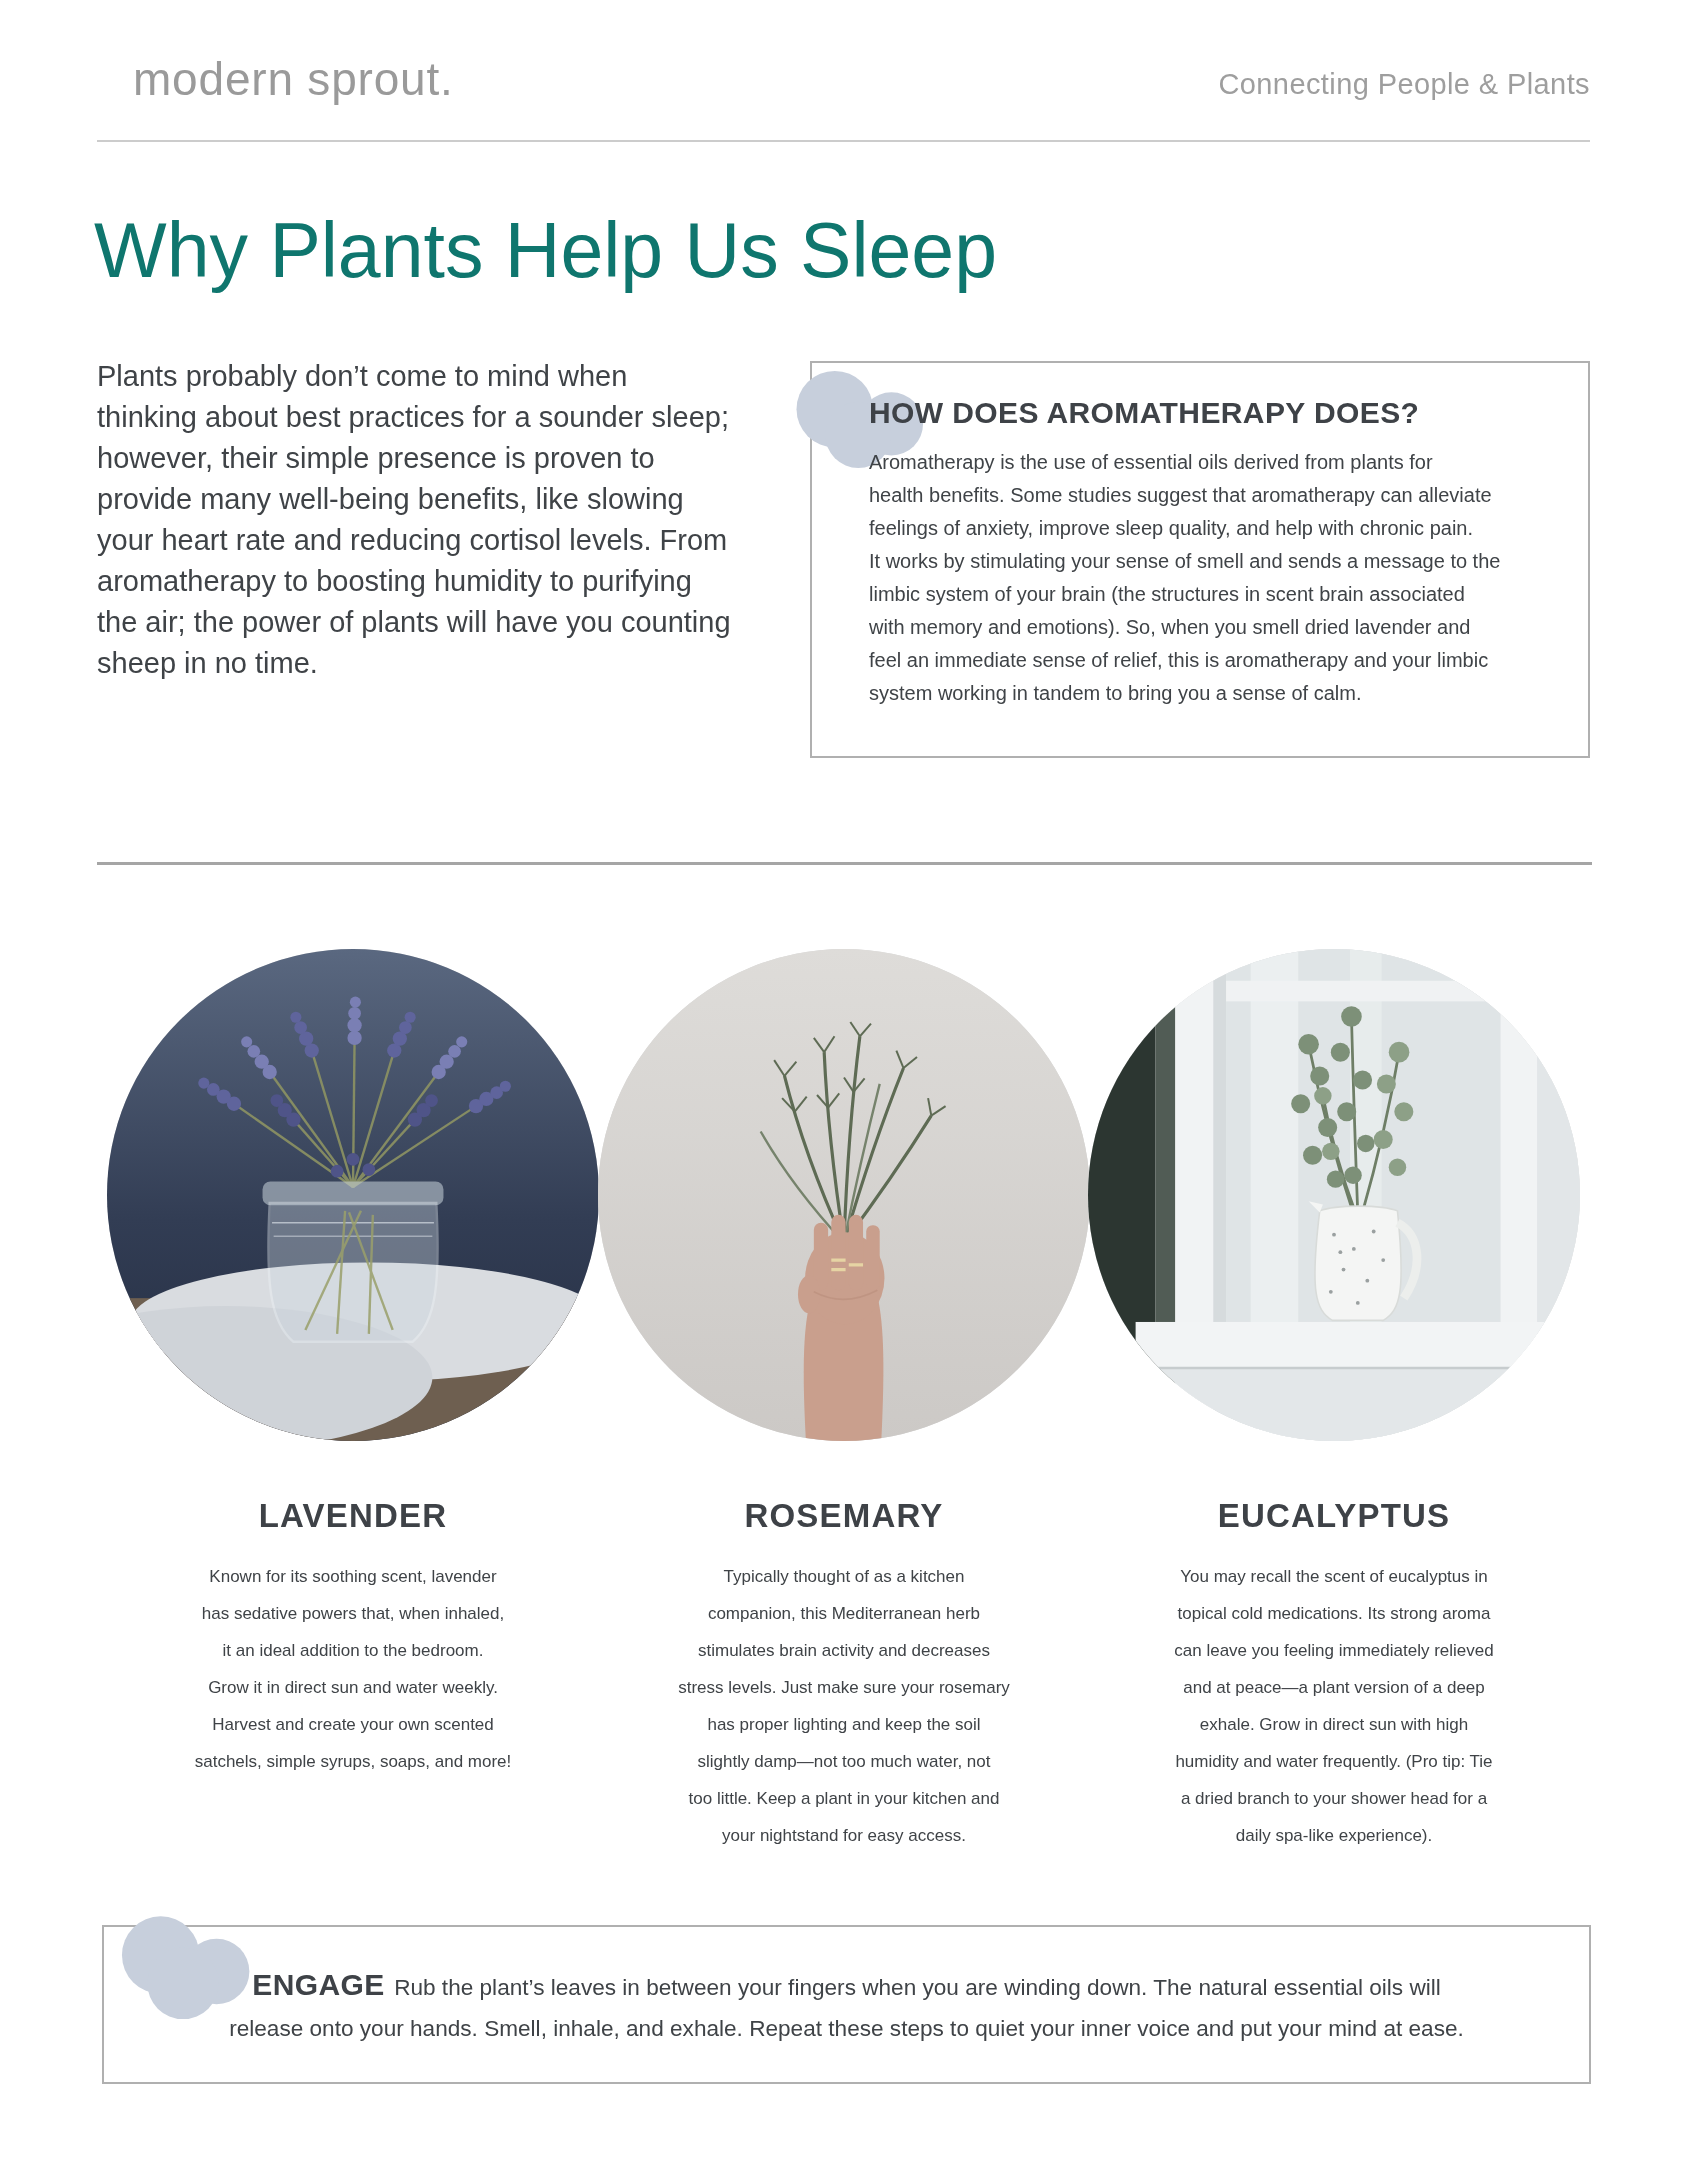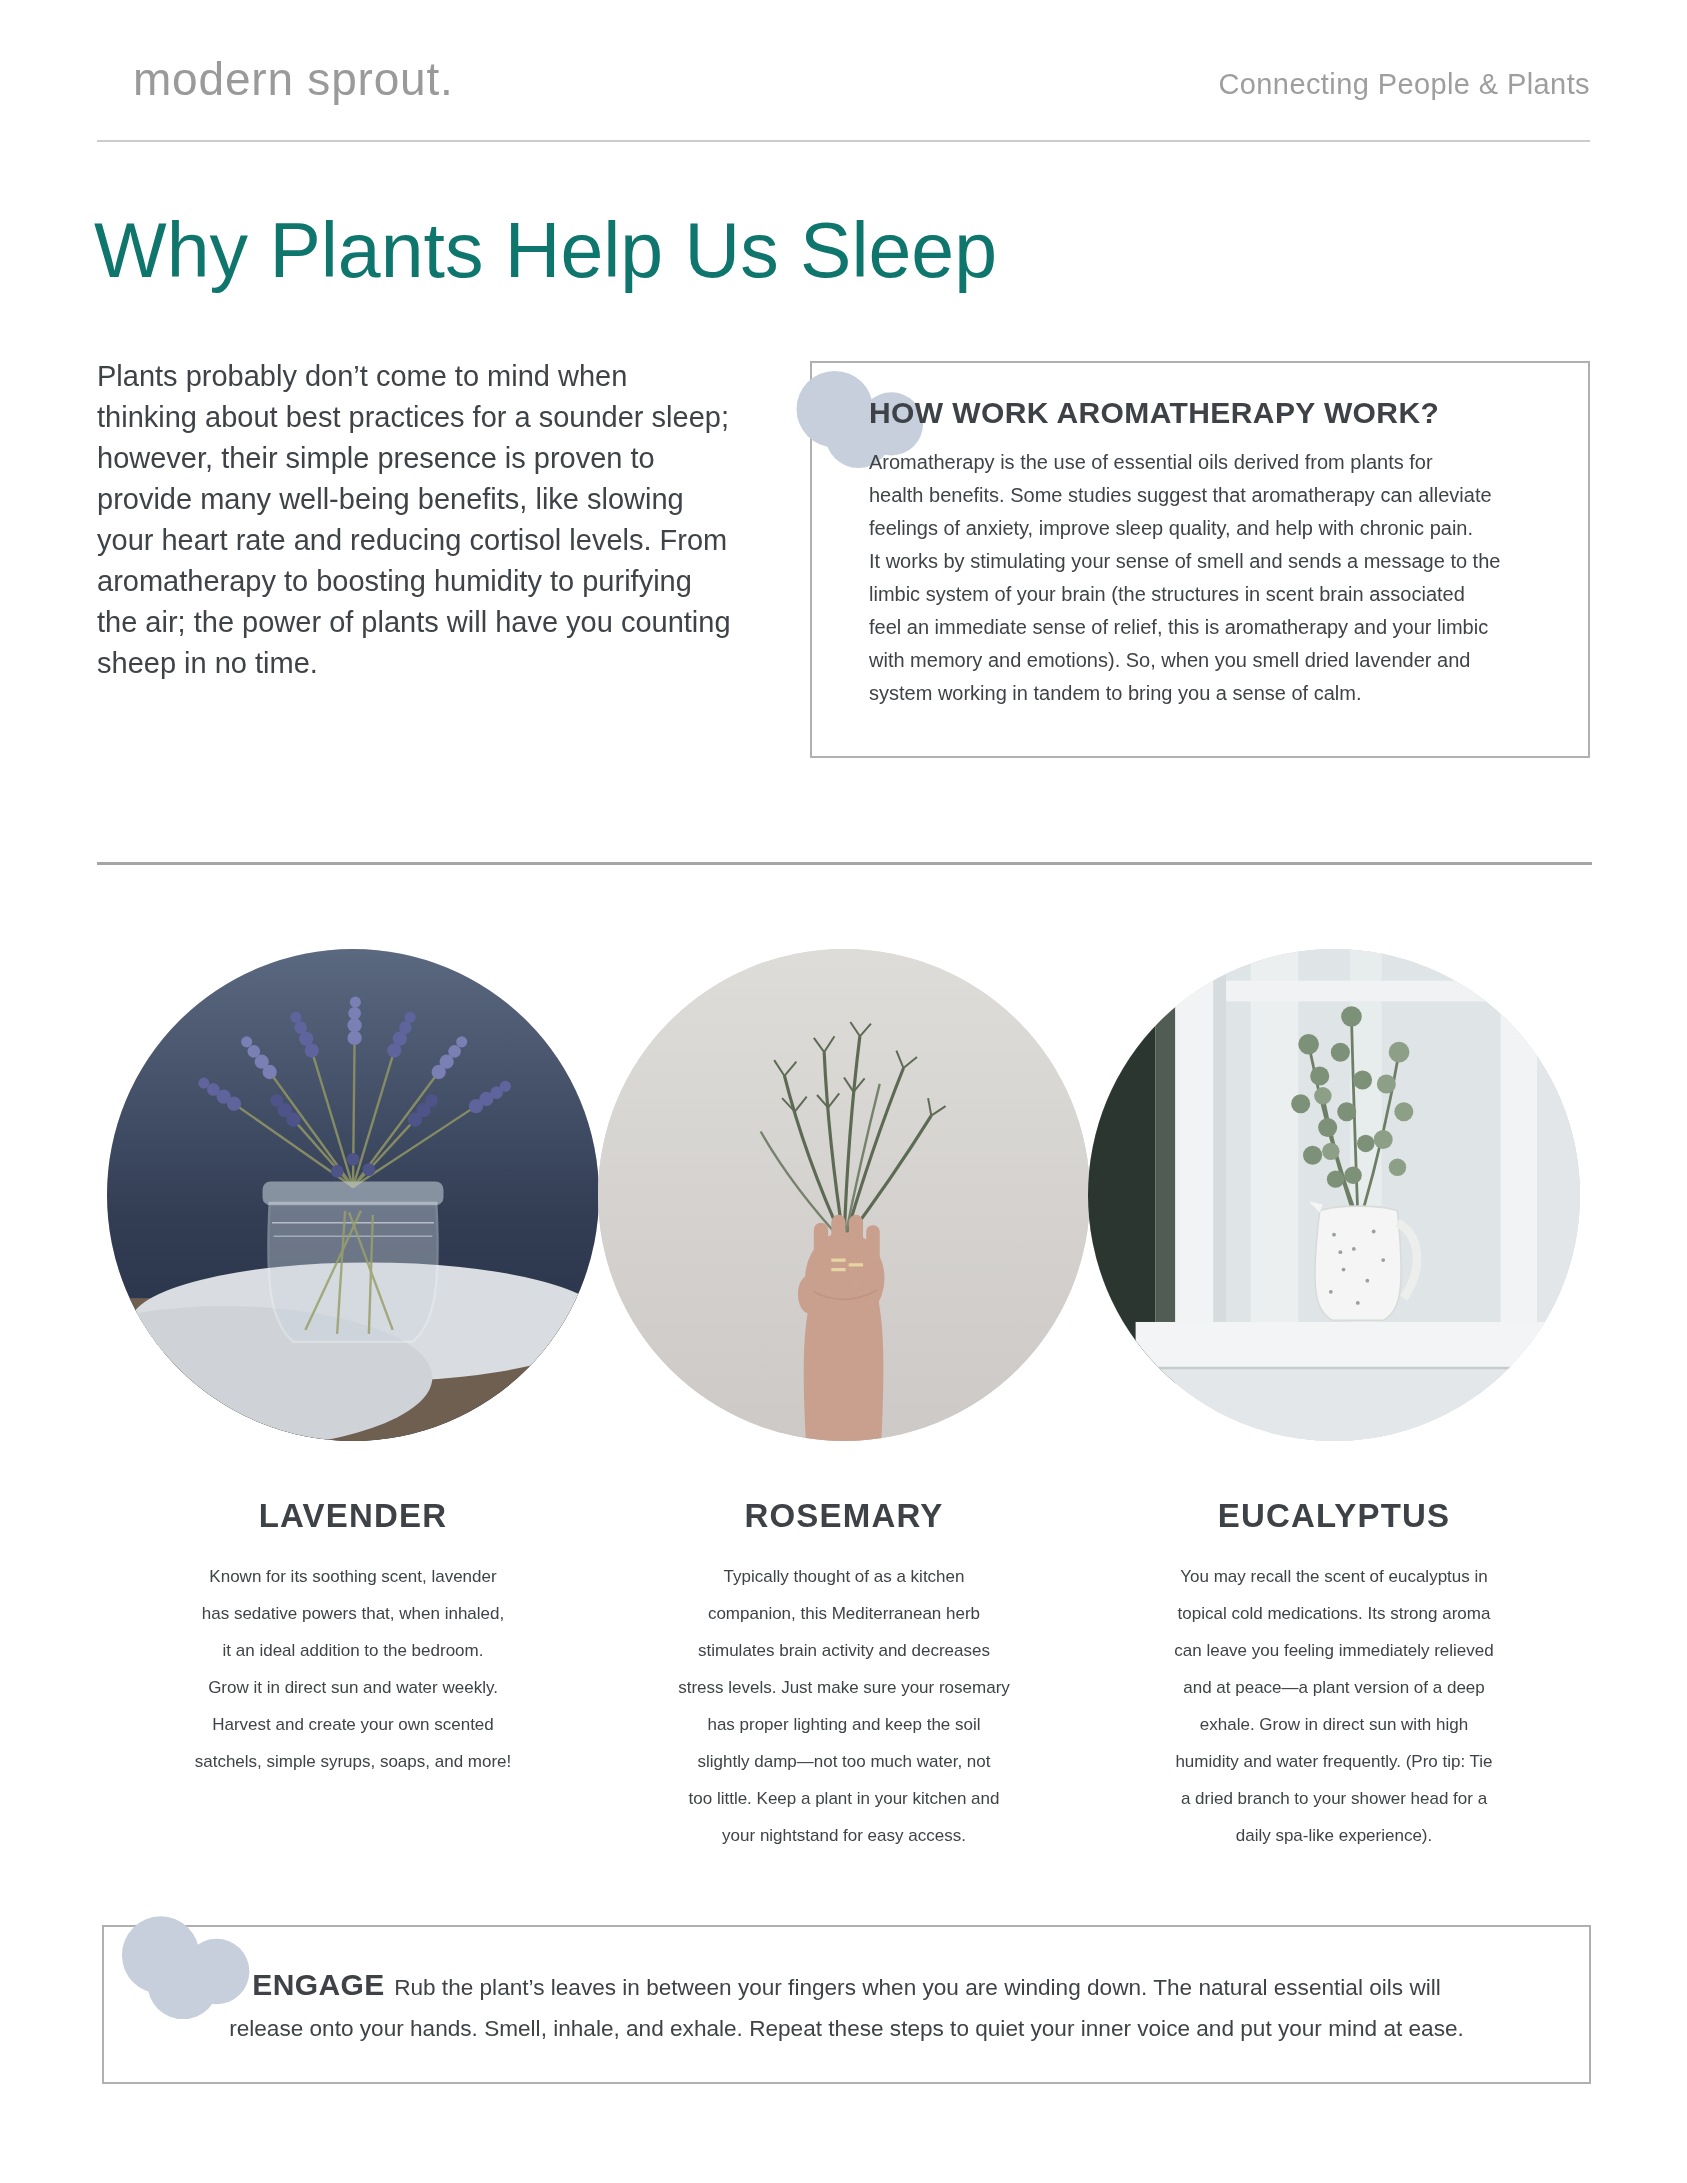--- a/index.html
+++ b/index.html
@@ -73,29 +73,29 @@
 
   <svg class="cloud cloud-aro" viewBox="0 0 200 140" aria-hidden="true">
     <g fill="#c7cfdc">
       <circle cx="63" cy="60" r="52"></circle>
       <circle cx="140" cy="80" r="43"></circle>
       <circle cx="95" cy="95" r="45"></circle>
     </g>
   </svg>
 
   <div class="aro-card">
-    <div class="aro-heading">HOW WORK AROMATHERAPY WORK?</div>
+    <div class="aro-heading">HOW DOES AROMATHERAPY DOES?</div>
     <div class="aro-body lines">
         <div>Aromatherapy is the use of essential oils derived from plants for</div>
         <div>health benefits. Some studies suggest that aromatherapy can alleviate</div>
         <div>feelings of anxiety, improve sleep quality, and help with chronic pain.</div>
         <div>It works by stimulating your sense of smell and sends a message to the</div>
         <div>limbic system of your brain (the structures in scent brain associated</div>
+        <div>with memory and emotions). So, when you smell dried lavender and</div>
         <div>feel an immediate sense of relief, this is aromatherapy and your limbic</div>
-        <div>with memory and emotions). So, when you smell dried lavender and</div>
         <div>system working in tandem to bring you a sense of calm.</div>
       </div>
   </div>
 
   <div class="divider"></div>
 
   <div class="photo photo-1">
     <svg viewBox="0 0 620 620">
       <defs>
         <linearGradient id="lavbg" x1="0" y1="0" x2="0" y2="1">

